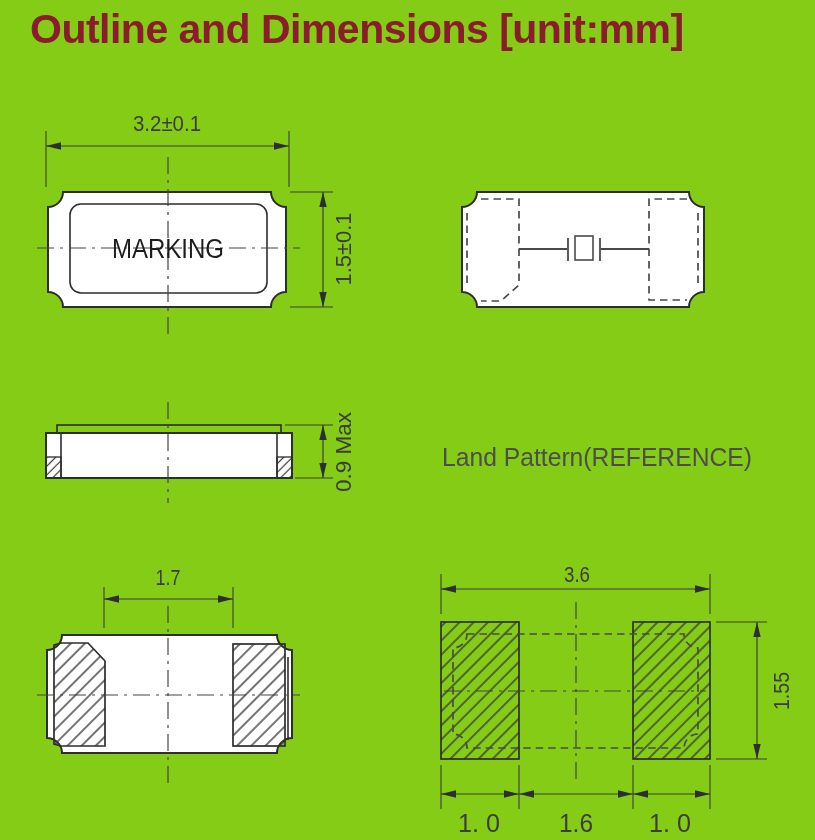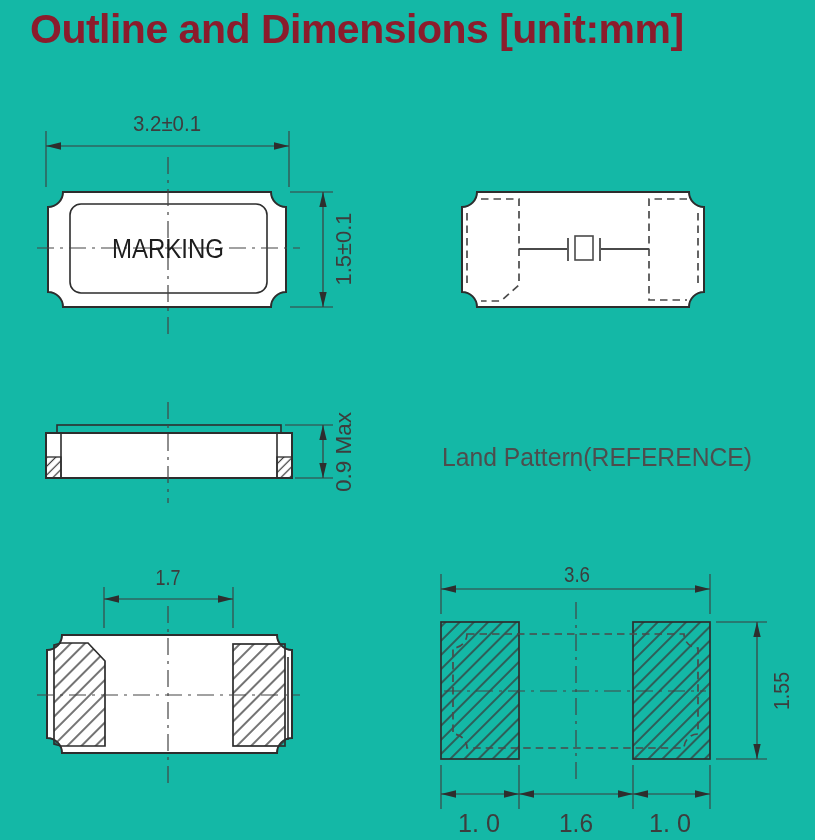--- a/index.html
+++ b/index.html
@@ -1,16 +1,16 @@
 <!DOCTYPE html>
 <html><head>
 <meta charset="utf-8">
 <style>
   html,body{margin:0;padding:0;background:#ffffff;}
-  #page{position:relative;width:815px;height:840px;background:#14b8a6;font-family:"Liberation Sans",sans-serif;overflow:hidden;}
+  #page{position:relative;width:815px;height:840px;background:#84cc16;font-family:"Liberation Sans",sans-serif;overflow:hidden;}
   #title{position:absolute;left:30px;top:6px;font-size:41px;font-weight:bold;letter-spacing:-0.5px;color:#8b1c2c;}
   svg text{font-family:"Liberation Sans",sans-serif;fill:#3d3d3d;}
   .dimtxt{font-size:22px;}
   .bigtxt{font-size:26px;}
   .marktxt{font-size:27px;fill:#1d1d1d;}
   .lp-label{font-size:25px;fill:#4d4d4d;}
   .body{fill:#fff;stroke:#2d2d2d;stroke-width:2;}
   .thin{fill:none;stroke:#2d2d2d;stroke-width:1.6;}
   .dim{stroke:#3d3d3d;stroke-width:1.2;fill:none;}
   .ext{stroke:#3d3d3d;stroke-width:1.1;fill:none;}

